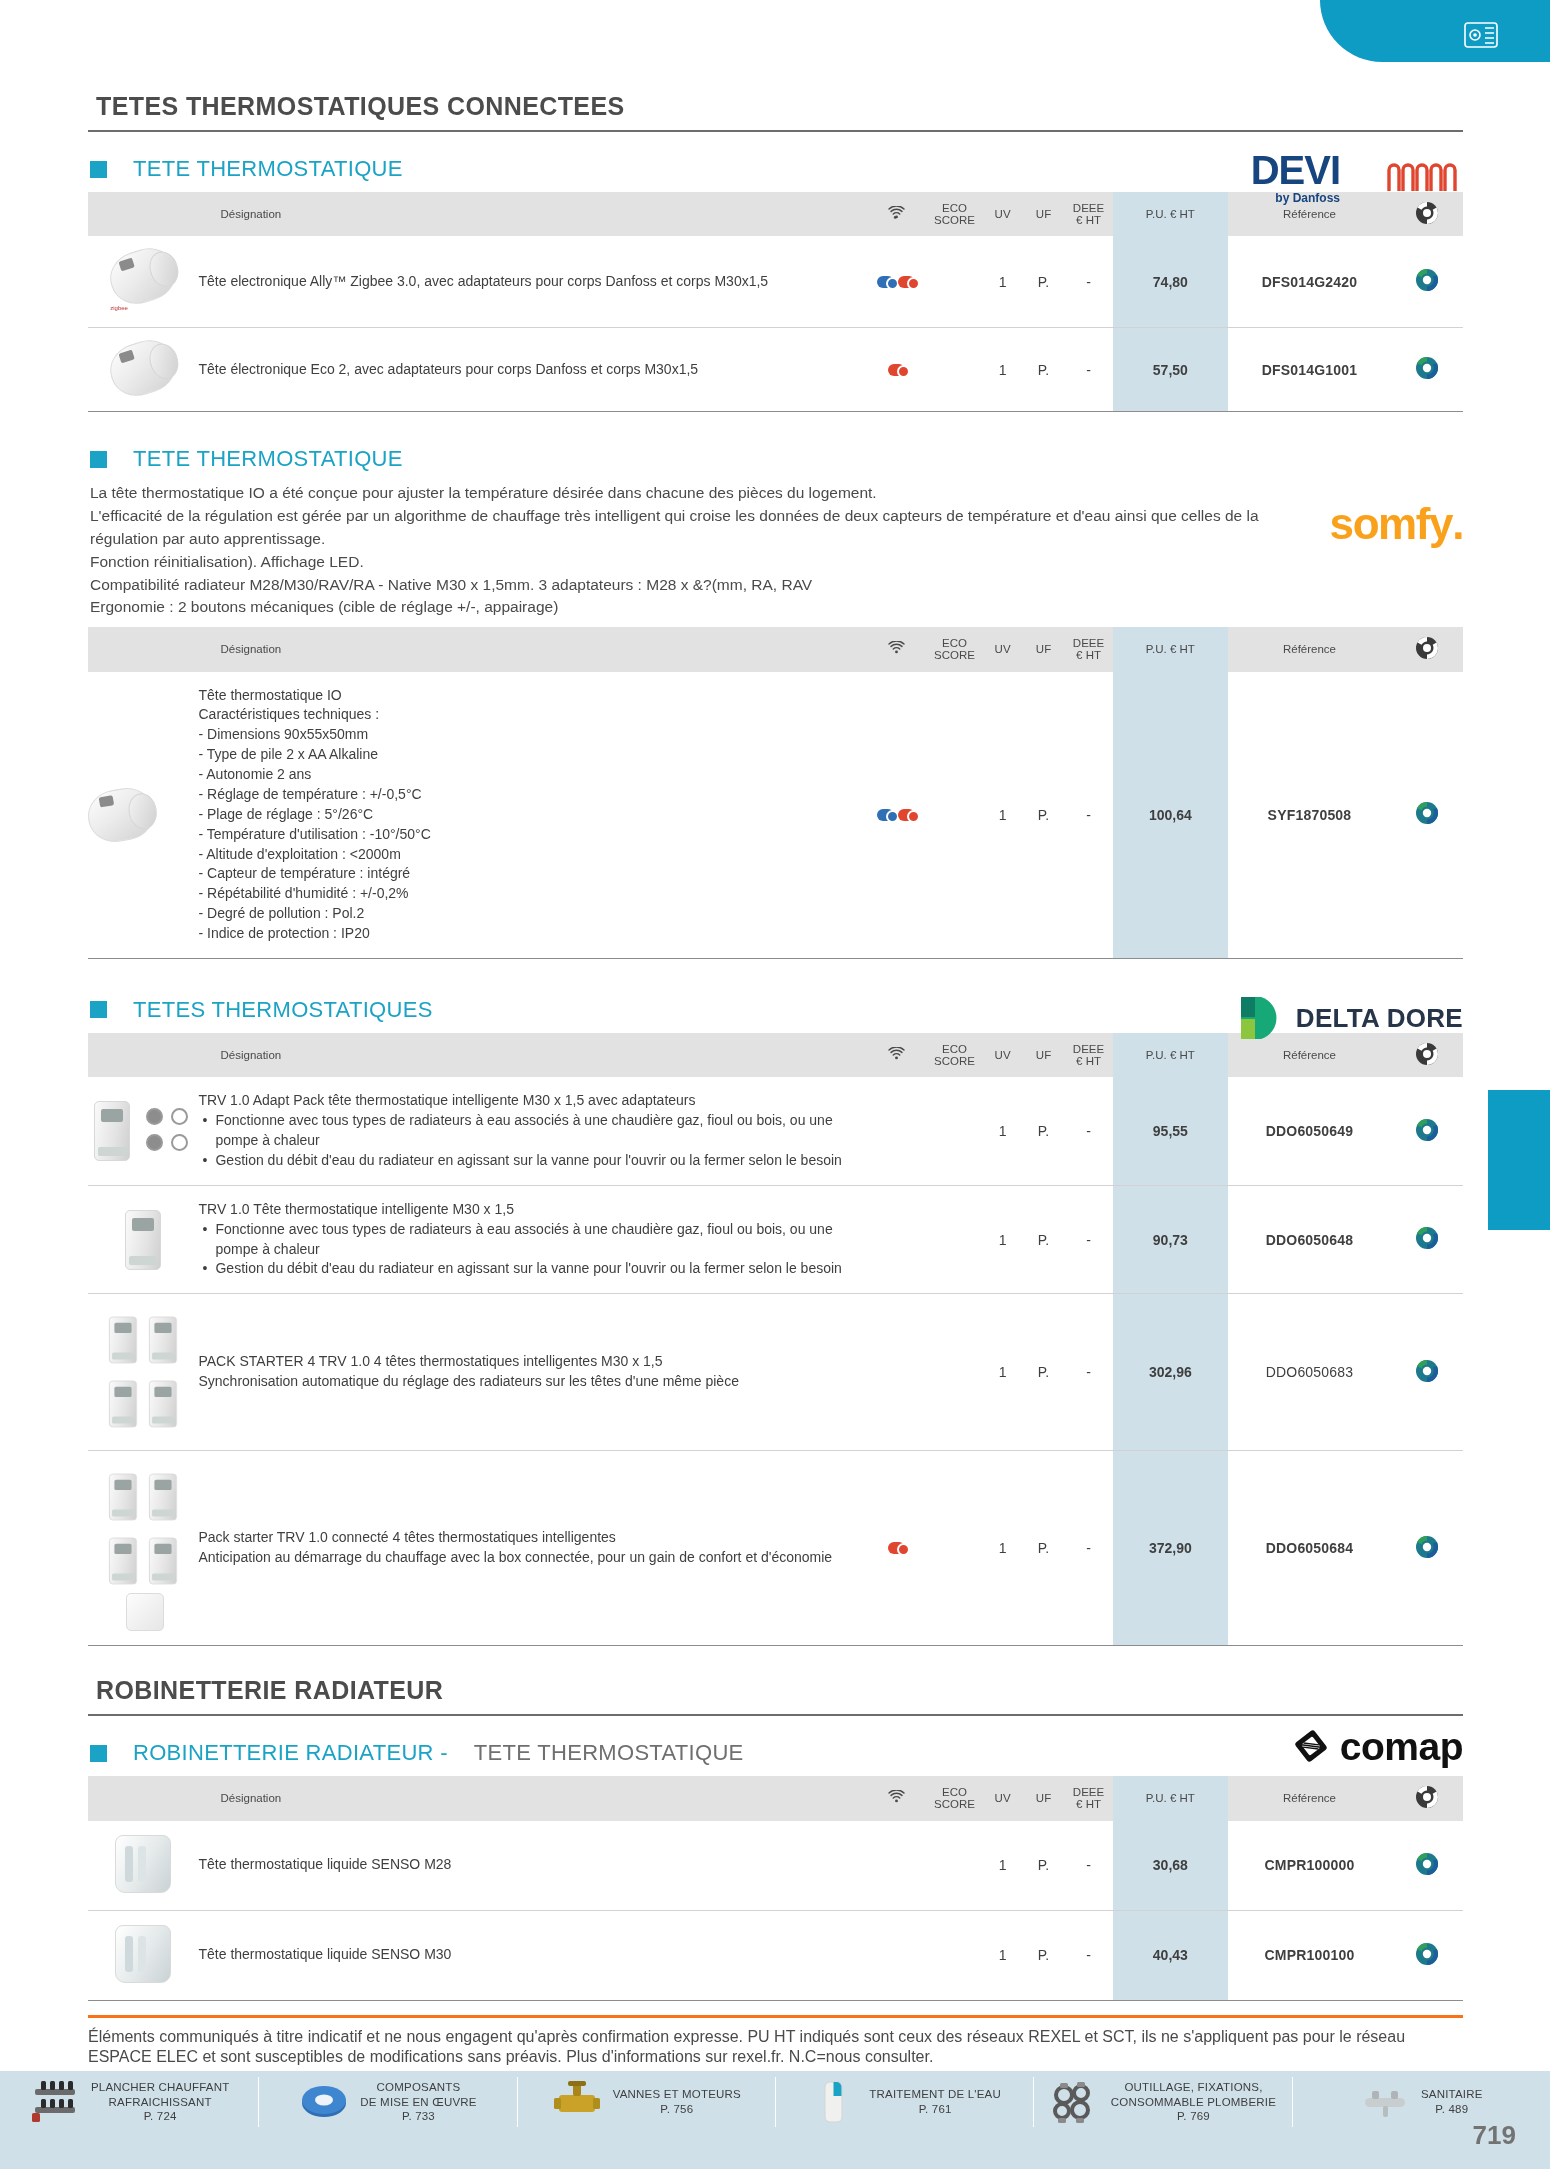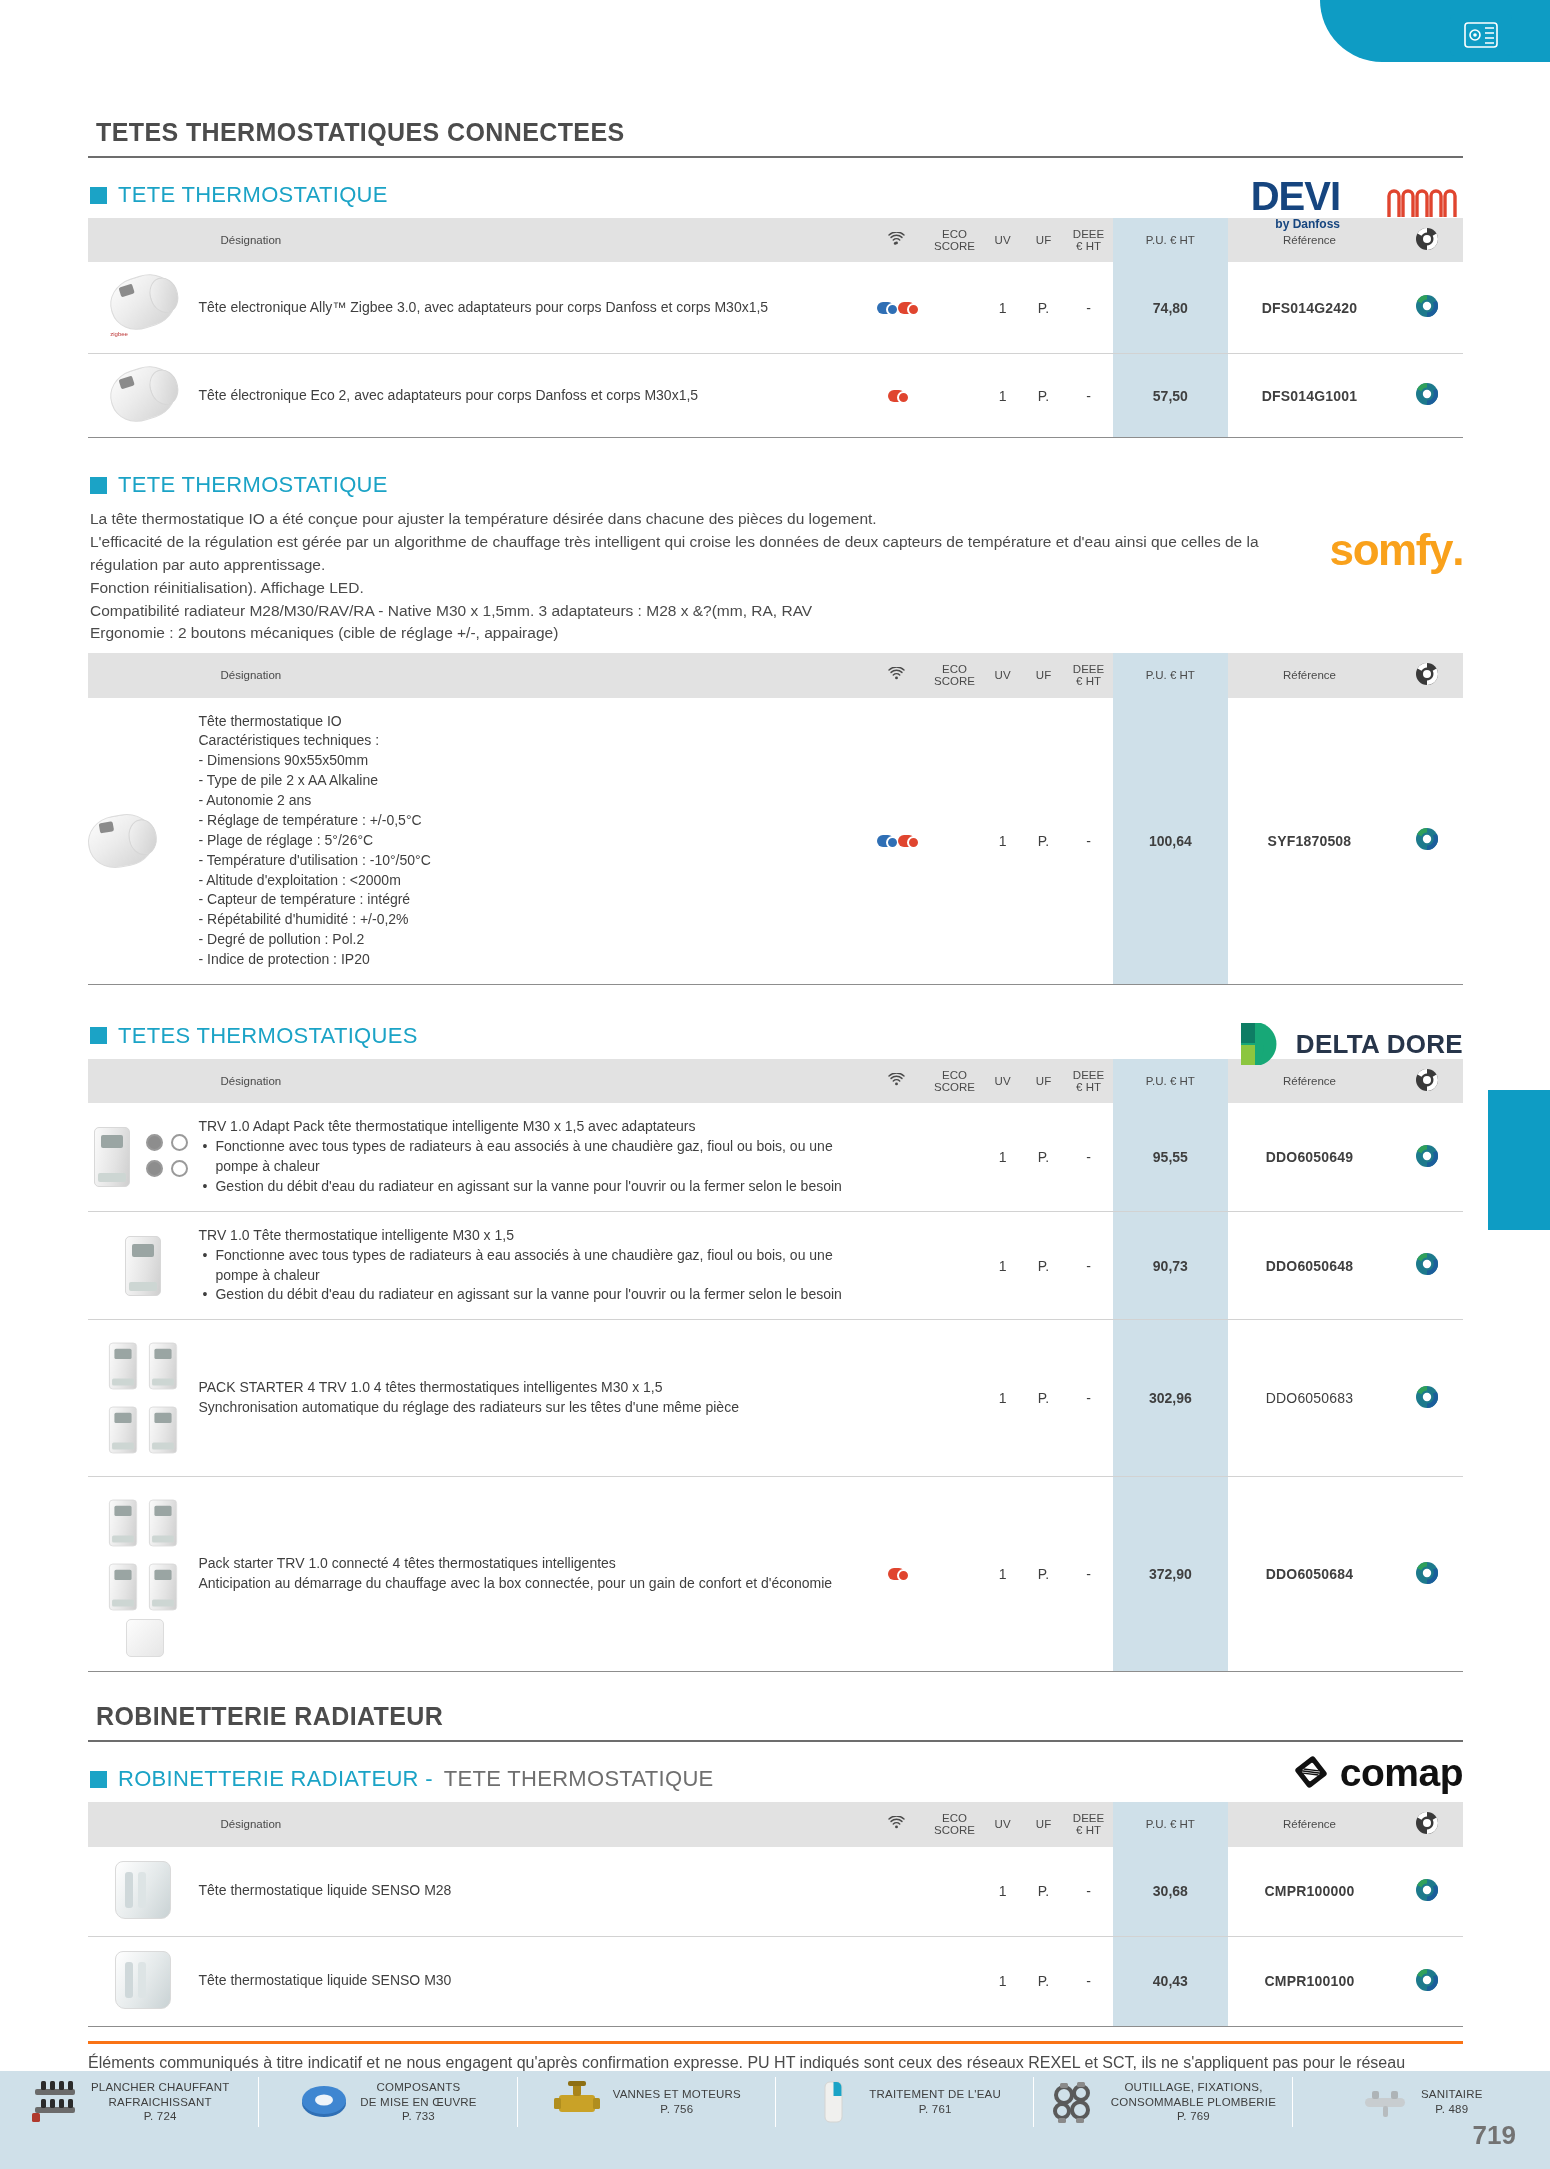--- a/index.html
+++ b/index.html
@@ -28,28 +28,28 @@
     background:#0e9cc4;
   }
 
   
   .page{position:absolute;left:0;top:0;width:1550px;height:2169px;}
   .content{position:absolute;left:88px;top:0;width:1375px;}
 
   
   .maintitle{
     font-size:25px;font-weight:bold;letter-spacing:.4px;
-    color:#4c4c4c;padding:118px 0 9px 8px;
+    color:#4c4c4c;padding:92px 0 9px 8px;
   }
   .maintitle.second{padding-top:30px;}
   .maintitle-rule{height:2px;background:#6d6d6d;width:1375px;margin-bottom:24px;}
 
   
   .subhead{
-    display:flex;align-items:center;gap:11px;
+    display:flex;align-items:center;gap:26px;
     font-size:22px;color:#1ba3c6;letter-spacing:.3px;
     margin:0 0 10px 2px;font-weight:400;
   }
   .subhead .sq{width:17px;height:17px;background:#1ba3c6;display:block;}
   .subhead .grey{color:#6f6f6f;}
 
   
   .brandrow{position:relative;height:0;}
   .brand{position:absolute;right:0;display:flex;align-items:center;justify-content:flex-end;}
 

